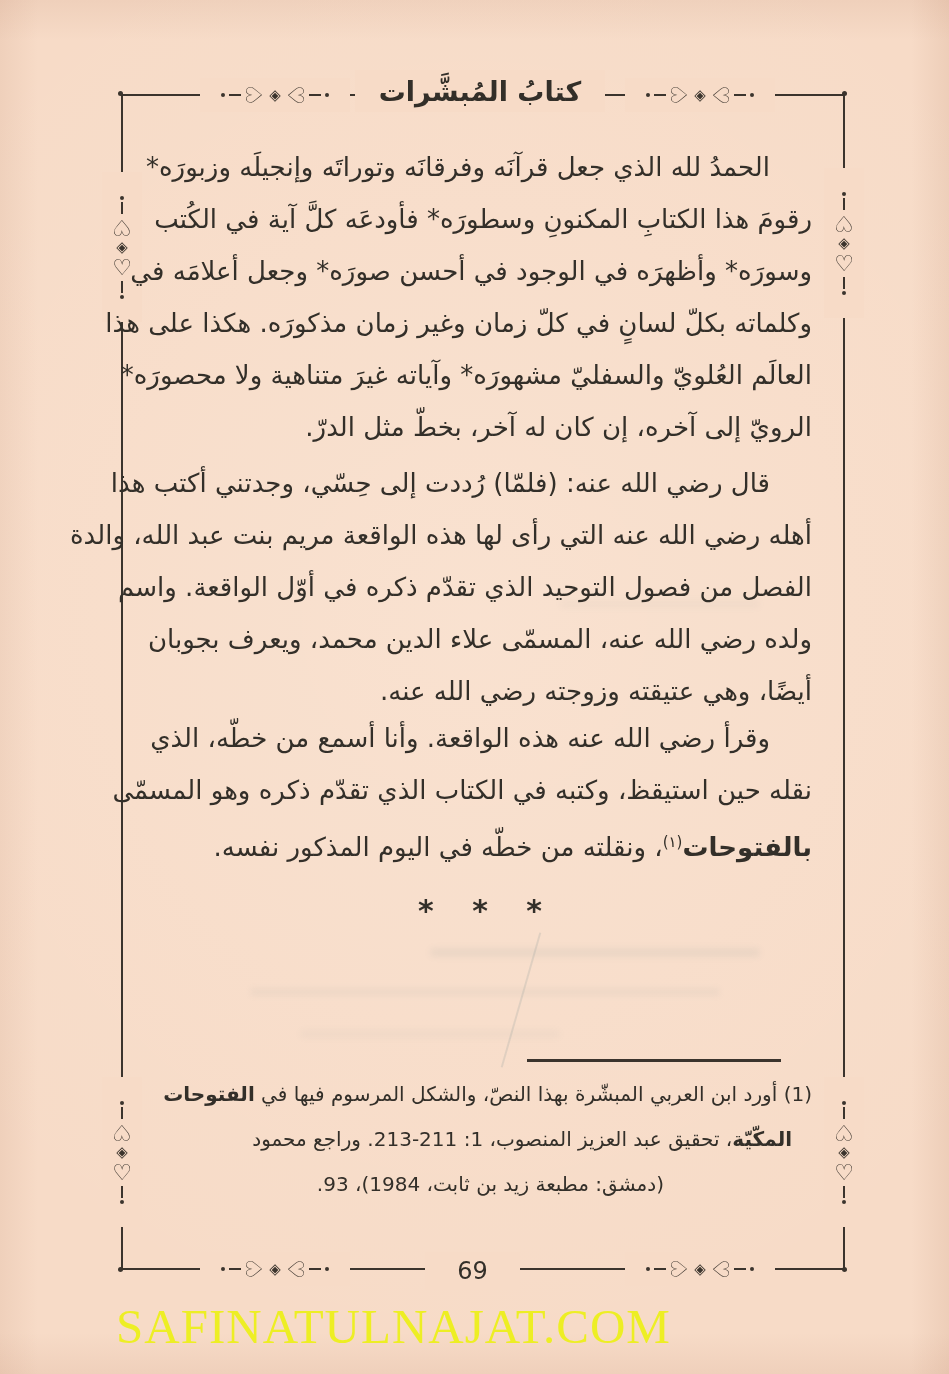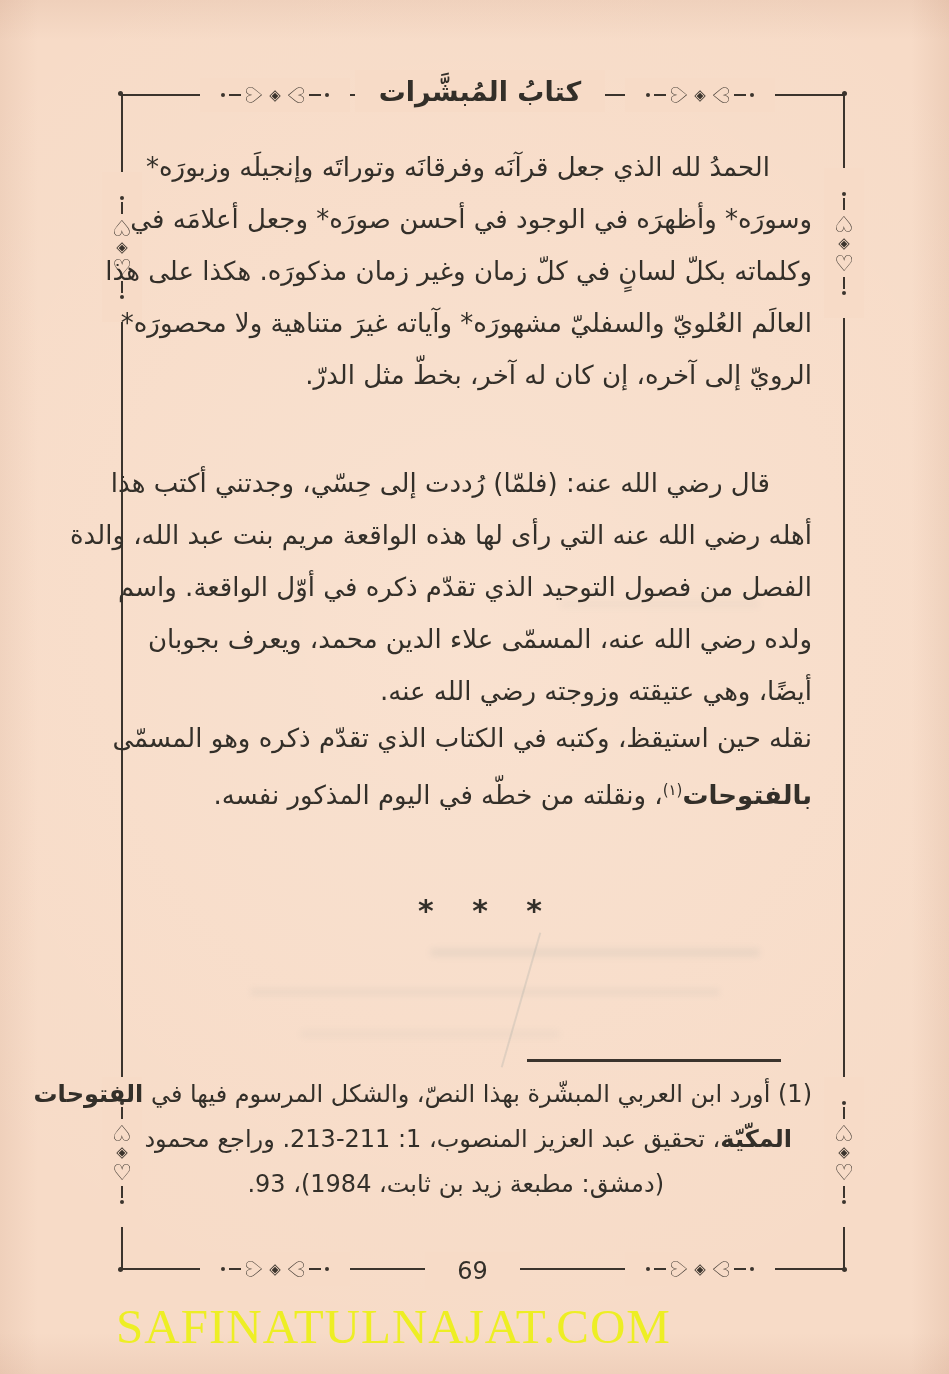--- a/index.html
+++ b/index.html
@@ -65,21 +65,21 @@
   .bline.indent{padding-right:42px;}
   .fnmark{font-size:15px;vertical-align:9px;letter-spacing:0;}
   .bold{font-weight:bold;}
   .separator{
     position:absolute;top:893px;left:162px;width:650px;text-align:center;
     font-size:30px;font-weight:bold;letter-spacing:14px;
   }
   
   .fn-rule{position:absolute;left:527px;top:1059px;width:254px;height:3px;background:var(--frame);}
   .footnote{position:absolute;left:162px;top:1072px;width:650px;direction:rtl;}
-  .fline-t{font-size:24px;line-height:45px;white-space:nowrap;}
+  .fline-t{font-size:20px;line-height:45px;white-space:nowrap;}
   .fline-t.hang{padding-right:20px;}
   .fline-t.inset{padding-right:148px;}
   
   .ghost{position:absolute;background:#7e8d8d;filter:blur(3px);border-radius:4px;pointer-events:none;}
   .g1{left:430px;top:948px;width:330px;height:9px;opacity:0.10;}
   .g2{left:250px;top:988px;width:470px;height:8px;opacity:0.08;}
   .g3{left:300px;top:1030px;width:260px;height:8px;opacity:0.06;}
   .g4{left:560px;top:600px;width:200px;height:8px;opacity:0.05;}
   .scratch{position:absolute;left:520px;top:930px;width:2px;height:140px;background:#9aa3a0;
            opacity:0.25;transform:rotate(16deg);filter:blur(0.5px);}
@@ -182,35 +182,37 @@
     <span class="diamond">◈</span>
     <span class="heart">♡</span>
   <span class="tick-v"></span>
     <span class="dotty"></span>
 </div>
 
 <div class="header-title">كتابُ المُبشَّرات</div>
 
 <div class="textcol" style="top:141px;">
   <div class="bline indent">الحمدُ لله الذي جعل قرآنَه وفرقانَه وتوراتَه وإنجيلَه وزبورَه*</div>
+  <div class="bline">رقومَ هذا الكتابِ المكنونِ وسطورَه* فأودعَه كلَّ آية في الكُتب</div>
   <div class="bline">وسورَه* وأظهرَه في الوجود في أحسن صورَه* وجعل أعلامَه في</div>
   <div class="bline">وكلماته بكلّ لسانٍ في كلّ زمان وغير زمان مذكورَه. هكذا على هذا</div>
   <div class="bline">العالَم العُلويّ والسفليّ مشهورَه* وآياته غيرَ متناهية ولا محصورَه*</div>
   <div class="bline last">الرويّ إلى آخره، إن كان له آخر، بخطّ مثل الدرّ.</div>
 </div>
 
 <div class="textcol" style="top:457px;">
   <div class="bline indent">قال رضي الله عنه: (فلمّا) رُددت إلى حِسّي، وجدتني أكتب هذا</div>
   <div class="bline">أهله رضي الله عنه التي رأى لها هذه الواقعة مريم بنت عبد الله، والدة</div>
   <div class="bline">الفصل من فصول التوحيد الذي تقدّم ذكره في أوّل الواقعة. واسم</div>
   <div class="bline">ولده رضي الله عنه، المسمّى علاء الدين محمد، ويعرف بجوبان</div>
   <div class="bline last">أيضًا، وهي عتيقته وزوجته رضي الله عنه.</div>
 </div>
 
 <div class="textcol" style="top:712px;">
+  <div class="bline indent">وقرأ رضي الله عنه هذه الواقعة. وأنا أسمع من خطّه، الذي</div>
   <div class="bline">نقله حين استيقظ، وكتبه في الكتاب الذي تقدّم ذكره وهو المسمّى</div>
   <div class="bline last">
     <span class="bold">بالفتوحات</span><span class="fnmark">(١)</span><span>، ونقلته من خطّه في اليوم المذكور نفسه.</span>
   </div>
 </div>
 
 <div class="separator">* * *</div>
 
 <div class="fn-rule"></div>
 <div class="footnote">

